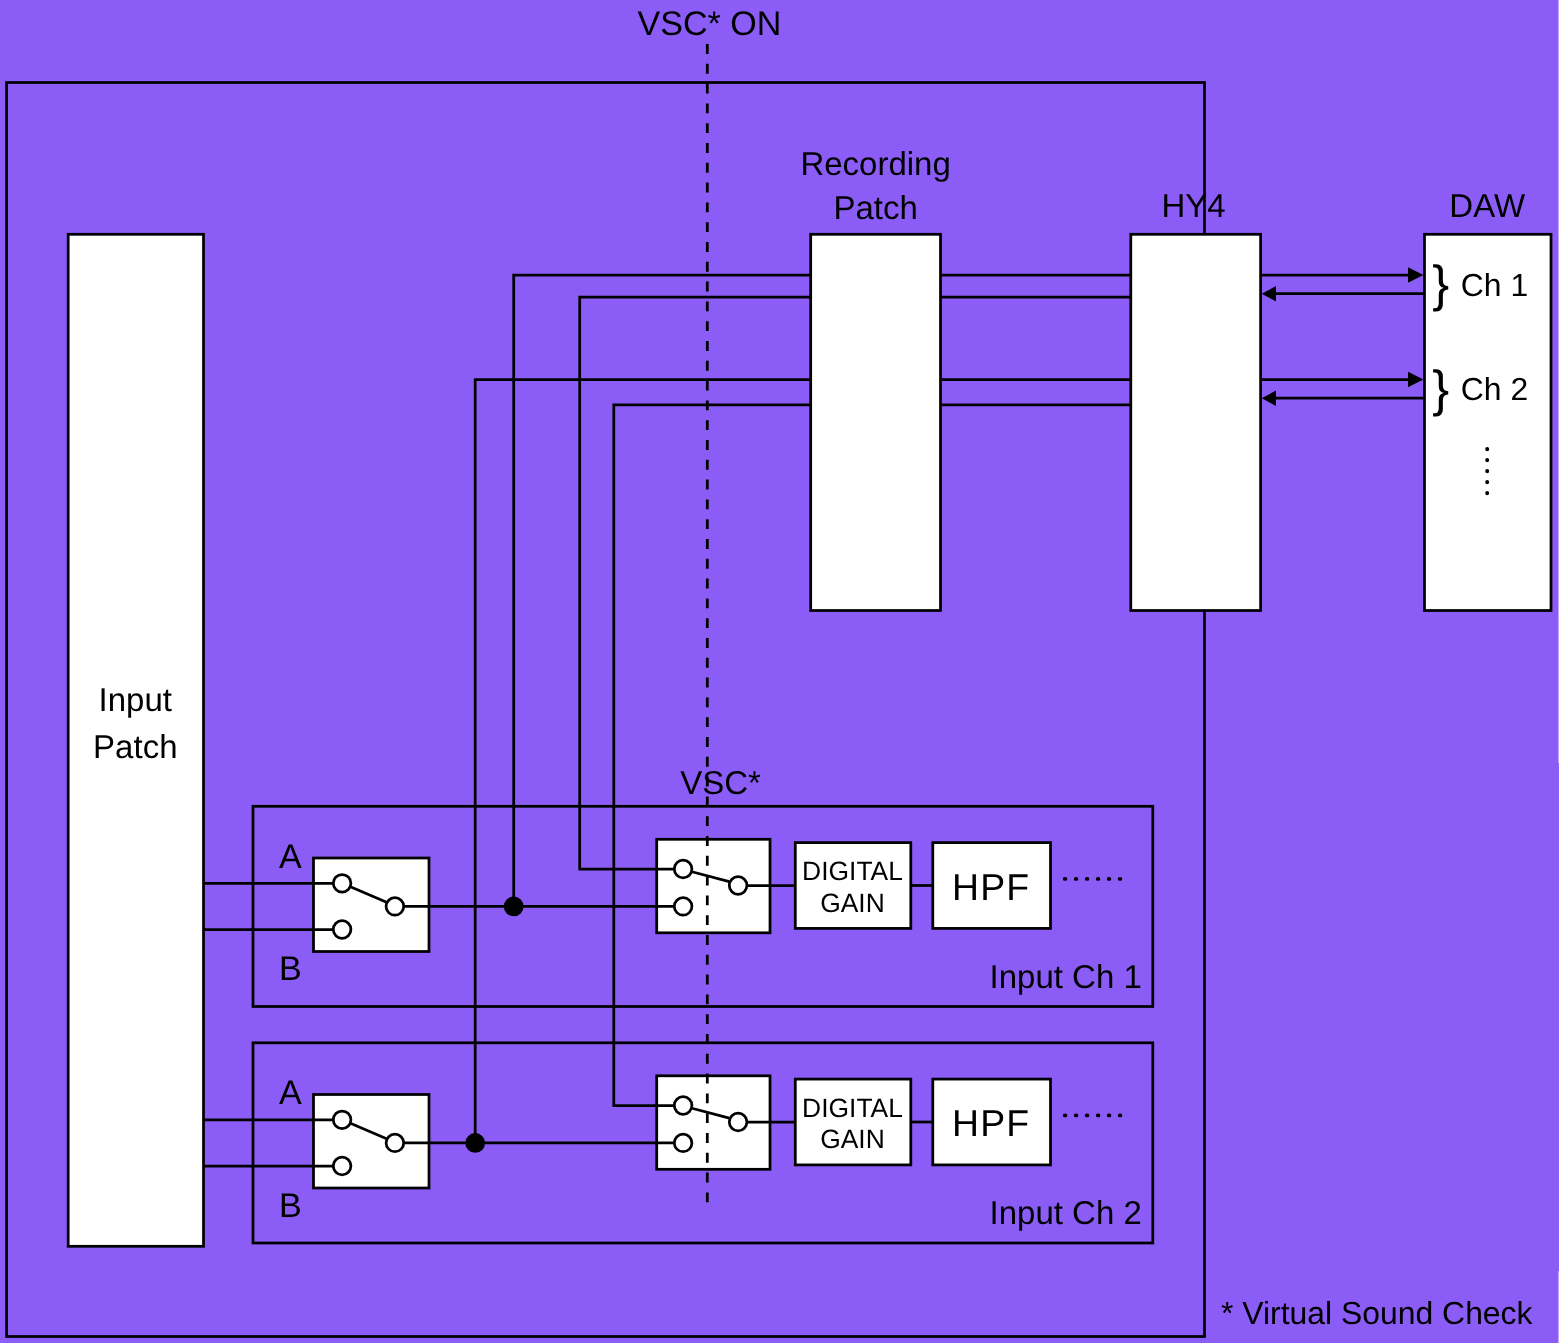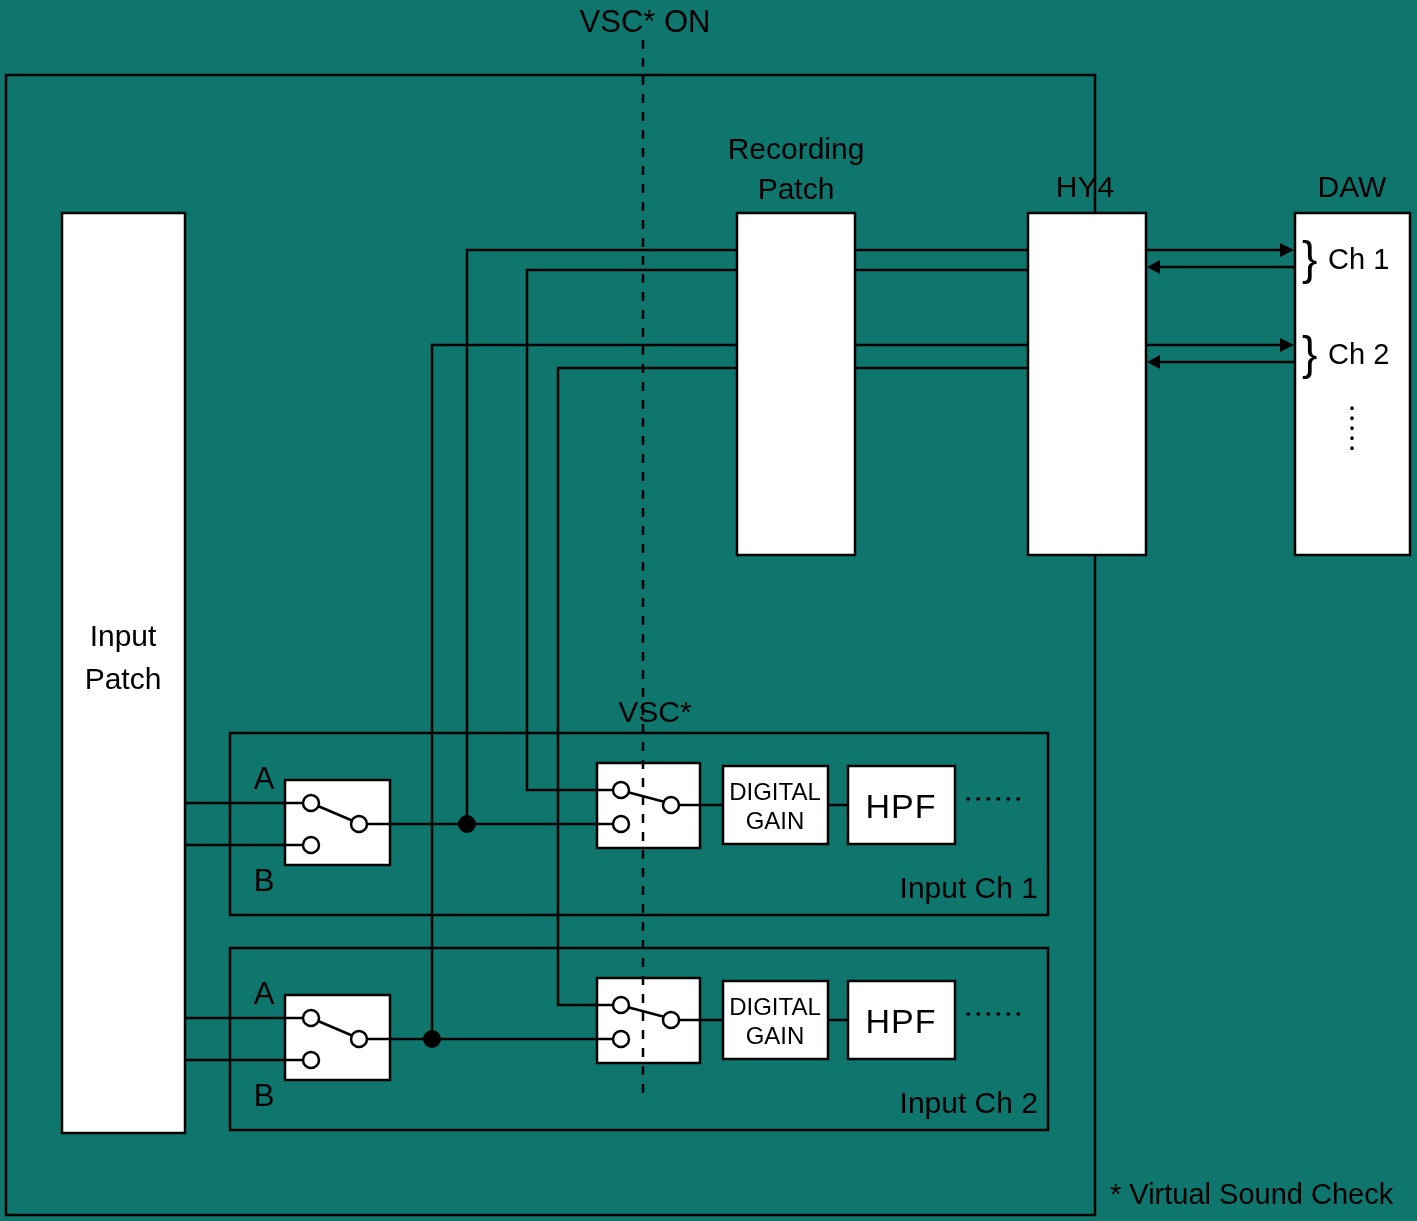--- a/index.html
+++ b/index.html
@@ -1,16 +1,16 @@
 <!DOCTYPE html>
 <html><head>
 <meta charset="utf-8">
 <style>
   html, body { margin:0; padding:0; background:#ffffff; }
-  .stage { position:relative; width:1417px; height:1221px; background:#0f766e; overflow:hidden; }
+  .stage { position:relative; width:1417px; height:1221px; background:#8b5cf6; overflow:hidden; }
   svg { display:block; }
   .w        { stroke:#000; stroke-width:2.5; fill:none; }
   .boxw     { stroke:#000; stroke-width:2.5; fill:#fff; }
   .boxn     { stroke:#000; stroke-width:2.5; fill:none; }
   .contact  { stroke:#000; stroke-width:2.5; fill:#fff; }
   .dotfill  { fill:#000; stroke:none; }
   .dash     { stroke:#000; stroke-width:2.5; fill:none; stroke-dasharray:9 9; }
   .dots     { stroke:#000; stroke-width:3.5; fill:none; stroke-linecap:round; stroke-dasharray:0.5 9.5; }
   text { font-family:"Liberation Sans", sans-serif; fill:#000; }
   .t24 { font-size:24px; }

